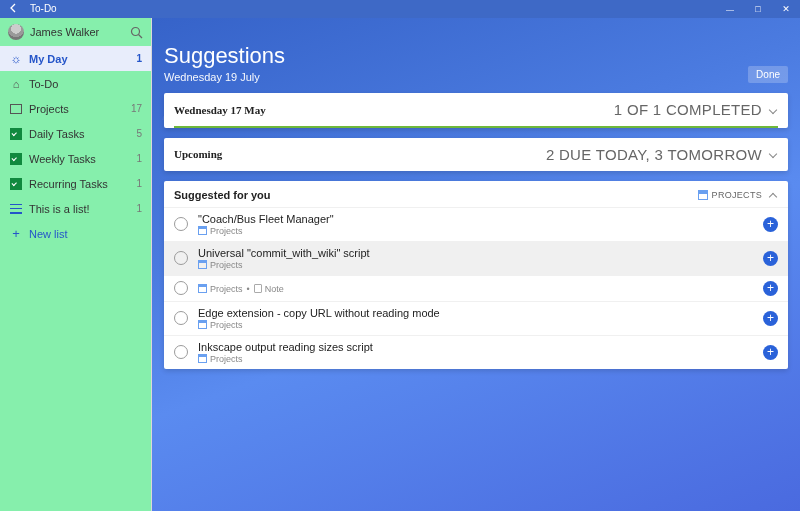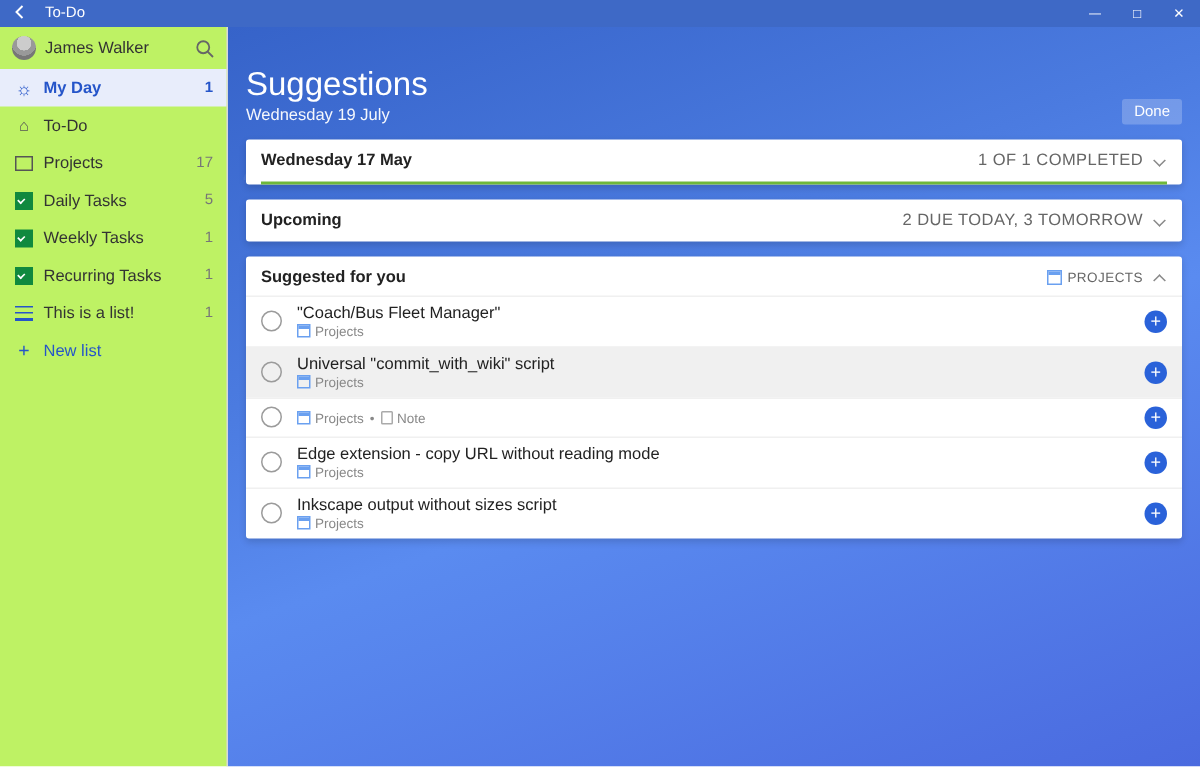--- a/index.html
+++ b/index.html
@@ -16,21 +16,21 @@
   .titlebar .winctrls { display: flex; }
   .titlebar .winbtn { width: 28px; text-align: center; cursor: pointer; line-height:18px;}
   .titlebar .winbtn.min::before{content:"\2014"; font-size:8px;}
   .titlebar .winbtn.max::before{content:"\25A1"; font-size:9px;}
   .titlebar .winbtn.close::before{content:"\2715"; font-size:9px;}
 
   .main { display: flex; height: 493px; }
 
   
   .sidebar {
-    width: 152px; border-right: 1px solid #d9d9d9; background: #bef264;
+    width: 152px; border-right: 1px solid #d9d9d9; background: #86efac;
     display: flex; flex-direction: column;
   }
   .sidebar-header {
     display: flex; align-items: center; height: 28px; padding: 0 8px;
     font-size: 11px; color: #333;
   }
   .avatar {
     width: 16px; height: 16px; border-radius: 50%;
     background: radial-gradient(circle at 50% 30%, #ccc 35%, #999 36%, #999 60%, #777 61%);
     margin-right: 6px;
@@ -88,22 +88,22 @@
     padding:3px 8px; border-radius:2px; cursor:pointer; margin-top:32px;
   }
 
   .card {
     background:#fff; border-radius:2px; margin-top:10px; box-shadow:0 2px 5px rgba(0,0,0,.15);
     position:relative; z-index:1;
   }
   .card-header{
     display:flex; align-items:center; padding:8px 10px; cursor:pointer;
   }
-  .card-header .ch-title{ flex:1; font-size:11px; font-weight:700; color:#222;}
-  .card-header .ch-meta{ font-size:11px; color:#666; letter-spacing:.3px; margin-right:6px;}
+  .card-header .ch-title{ flex:1; font-size:11px; font-weight:700; color:#222;font-family:Liberation Serif, serif;}
+  .card-header .ch-meta{ font-size:15px; color:#666; letter-spacing:.3px; margin-right:6px;}
   .chevron{ width:10px;height:10px; position:relative; }
   .chevron::before{content:"";position:absolute;left:2px;top:2px;width:5px;height:5px;border-right:1.2px solid #888;border-bottom:1.2px solid #888;transform:rotate(45deg);}
   .chevron.up::before{transform:rotate(-135deg); top:4px;}
   .underline{ height:1.5px; margin:0 10px 7px 10px; background:linear-gradient(to right,#6fb83a,#6fb83a);}
 
   .suggest-header{
     display:flex; align-items:center; padding:8px 10px 6px 10px;justify-content:center;
   }
   .suggest-header .ch-title{ flex:1; font-size:11px; font-weight:700; color:#222;}
   .suggest-header .tag{ display:flex; align-items:center; font-size:9px; color:#666; letter-spacing:.3px; margin-right:6px;}
@@ -302,21 +302,21 @@
               <div class="task-meta">
                 <span class="mi"></span>
                 <span>Projects</span>
               </div>
             </div>
             <div class="add-btn">+</div>
           </div>
           <div class="task-row">
             <div class="circle"></div>
             <div class="task-body">
-              <div class="task-title">Inkscape output without sizes script</div>
+              <div class="task-title">Inkscape output reading sizes script</div>
               <div class="task-meta">
                 <span class="mi"></span>
                 <span>Projects</span>
               </div>
             </div>
             <div class="add-btn">+</div>
           </div>
         </div>
     </div>
 

